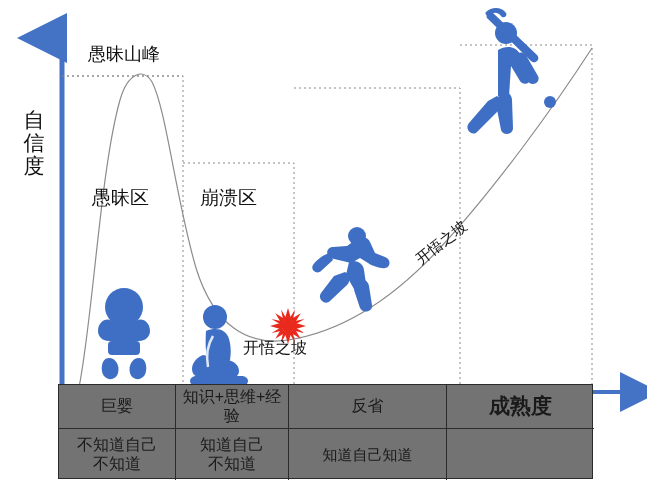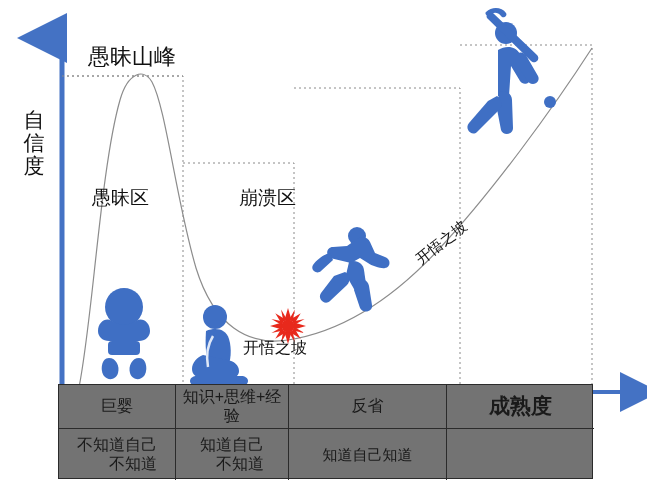--- a/index.html
+++ b/index.html
@@ -28,25 +28,25 @@
     left:14px; top:108px;
     width:40px;
     font-size:21px;
     line-height:1.10;
     letter-spacing:0px;
     text-align:center;
     font-weight:400;
   }
   #y-axis-label span { display:block; }
 
-  #peak-label { left:88px; top:42px; font-size:22px; }
+  #peak-label { left:88px; top:42px; font-size:18px; }
 
   .zone-label { font-size:19px; top:185px; }
   #zone-0 { left:92px; }
-  #zone-1 { left:200px;margin-left:39px; }
+  #zone-1 { left:200px; }
   #zone-2 { left:327px; }
   #zone-3 { left:495px; }
 
   #valley-label { left:243px; top:338px; font-size:16px; }
 
   #slope-label {
     left:418px; top:252px;
     font-size:15px;
     transform: rotate(-38deg);
     transform-origin: 0 50%;
@@ -70,21 +70,21 @@
     display:flex; align-items:center; justify-content:center;
     text-align:center;
     font-size:16px;
     line-height:1.18;
     padding:0 2px;
   }
   #table .cell.r2 { border-bottom:none; }
   #table .cell.c4 { border-right:none; }
   #table .cell.axis-title { font-size:21px; font-weight:bold; }
   #table .cell.small { font-size:15px; }
-  #table .cell .two { display:block;text-align:right; }
+  #table .cell .two { display:block; }
 </style>
 </head>
 <body>
 
 <div id="stage">
 
   <svg class="svg-layer" viewBox="0 0 647 500">
     <defs>
       <marker id="arrowUp" markerWidth="12" markerHeight="12" refX="5" refY="9" orient="auto">
         <path d="M5,0 L10,10 L0,10 Z" fill="#4472C4"></path>

